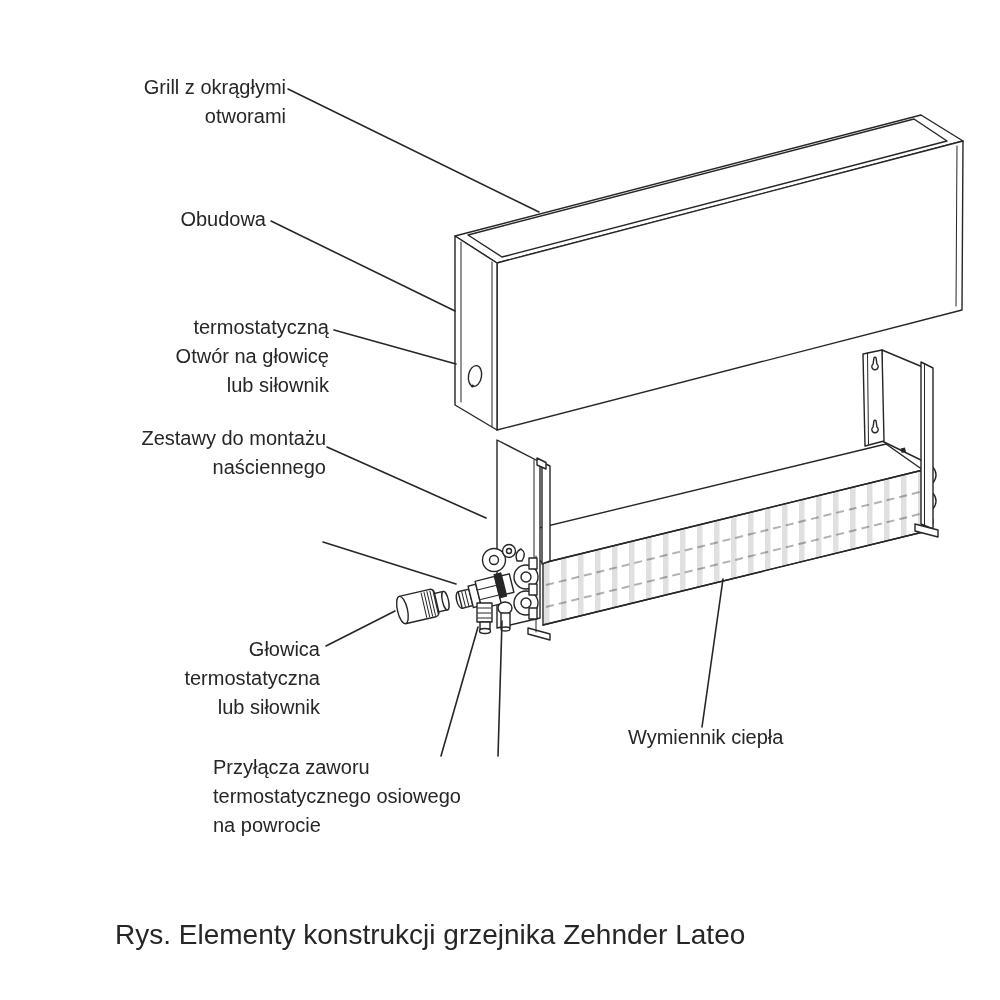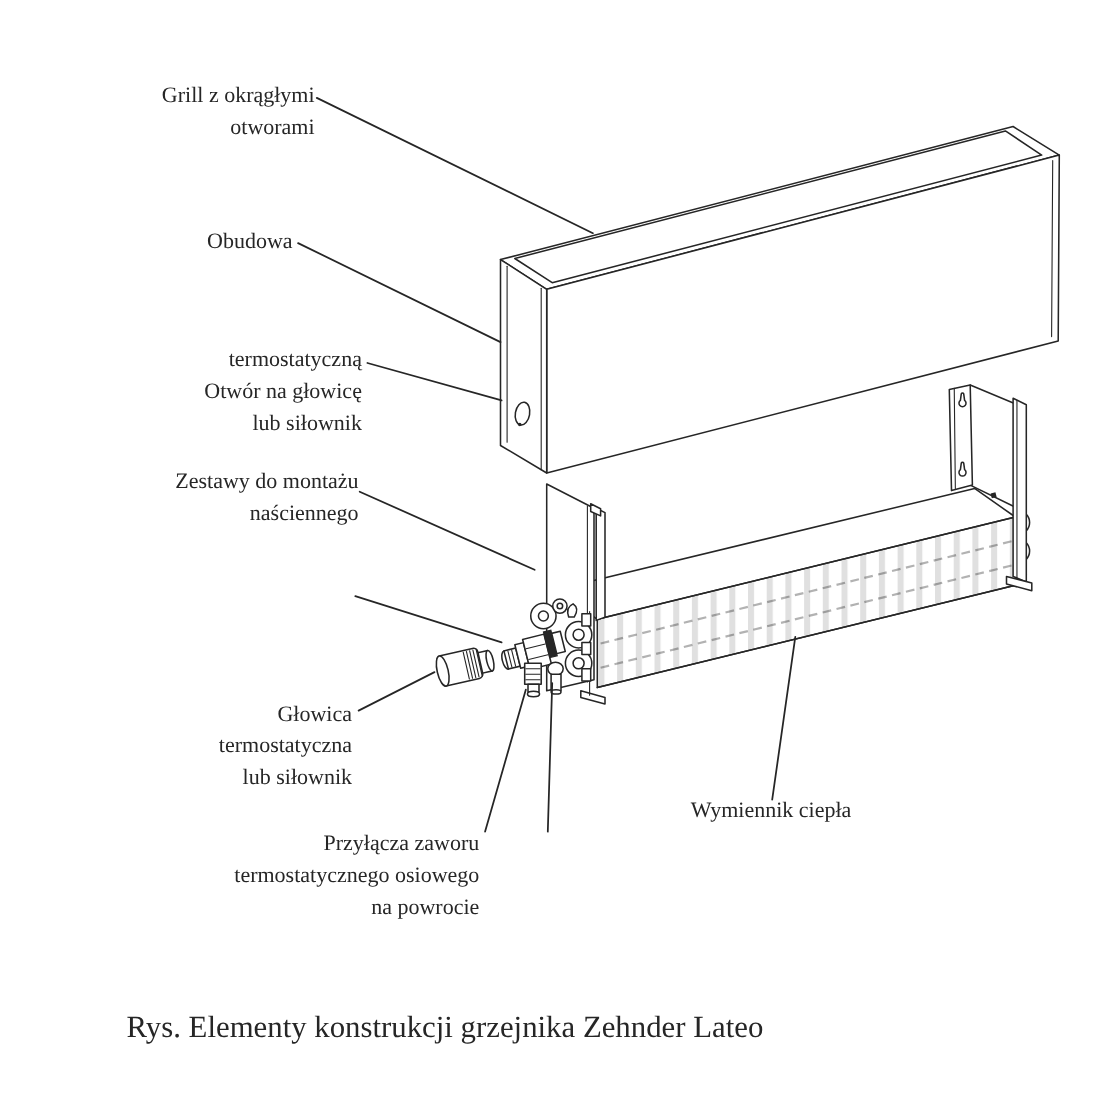--- a/index.html
+++ b/index.html
@@ -1,25 +1,25 @@
 <!DOCTYPE html>
 <html style="--ink: #262626; --paper: #ffffff; --grill-fill: #2a2a2a; --hatch-fill: #757575; --fin-light: #f2f2f2; --fin-dark: #9b9b9b;"><head>
 <meta charset="utf-8">
 <style>
   html,body{margin:0;padding:0;background:#fff;}
   #page{position:relative;width:1000px;height:1000px;background:var(--paper,#fff);overflow:hidden;
-        font-family:Liberation Serif, serif;}
+        font-family:Liberation Sans, sans-serif;}
   #art{position:absolute;left:0;top:0;}
   .ln{stroke:var(--ink,#232323);stroke-width:1.4;stroke-linejoin:round;stroke-linecap:round;fill:none;}
   .thin{stroke-width:1;}
   .wh{fill:#fff;}
   .dk{fill:var(--ink,#232323);}
   .tube{stroke:rgba(0,0,0,.30);stroke-width:2;stroke-dasharray:8 5;}
   .ldr{stroke:var(--ink,#232323);stroke-width:1.6;stroke-linecap:round;}
-  .lbl{position:absolute;font-size:20px;line-height:29px;color:var(--ink,#262626);white-space:nowrap;text-align:right;}
+  .lbl{position:absolute;font-size:20px;line-height:29px;color:var(--ink,#262626);white-space:nowrap;}
   .ra{text-align:right;}
   .caption{position:absolute;font-size:28px;color:var(--ink,#262626);white-space:nowrap;}
 </style>
 </head>
 <body>
 
 <div id="page">
 
   <svg id="art" width="1000" height="1000" viewBox="0 0 1000 1000">
     <defs>

